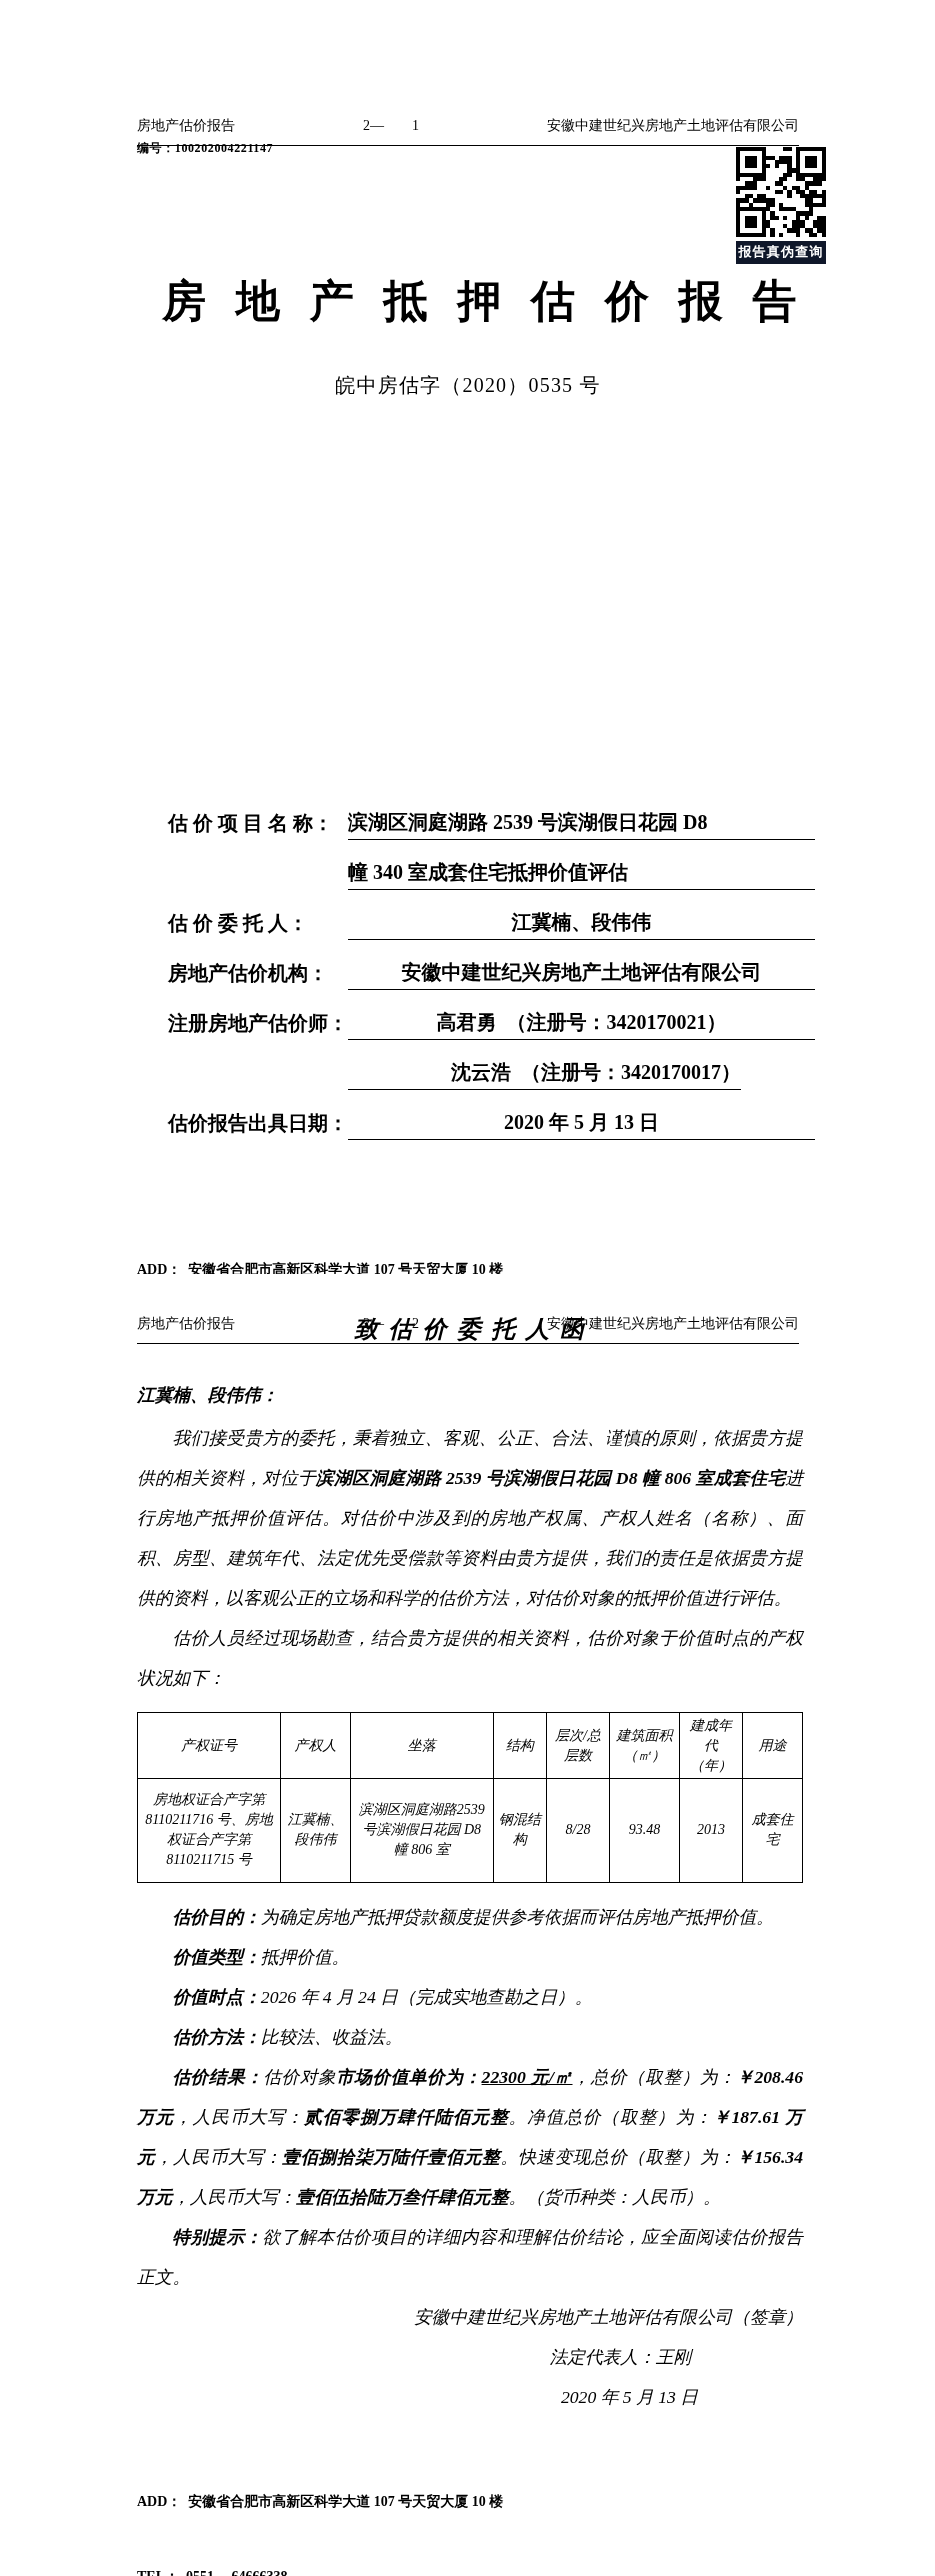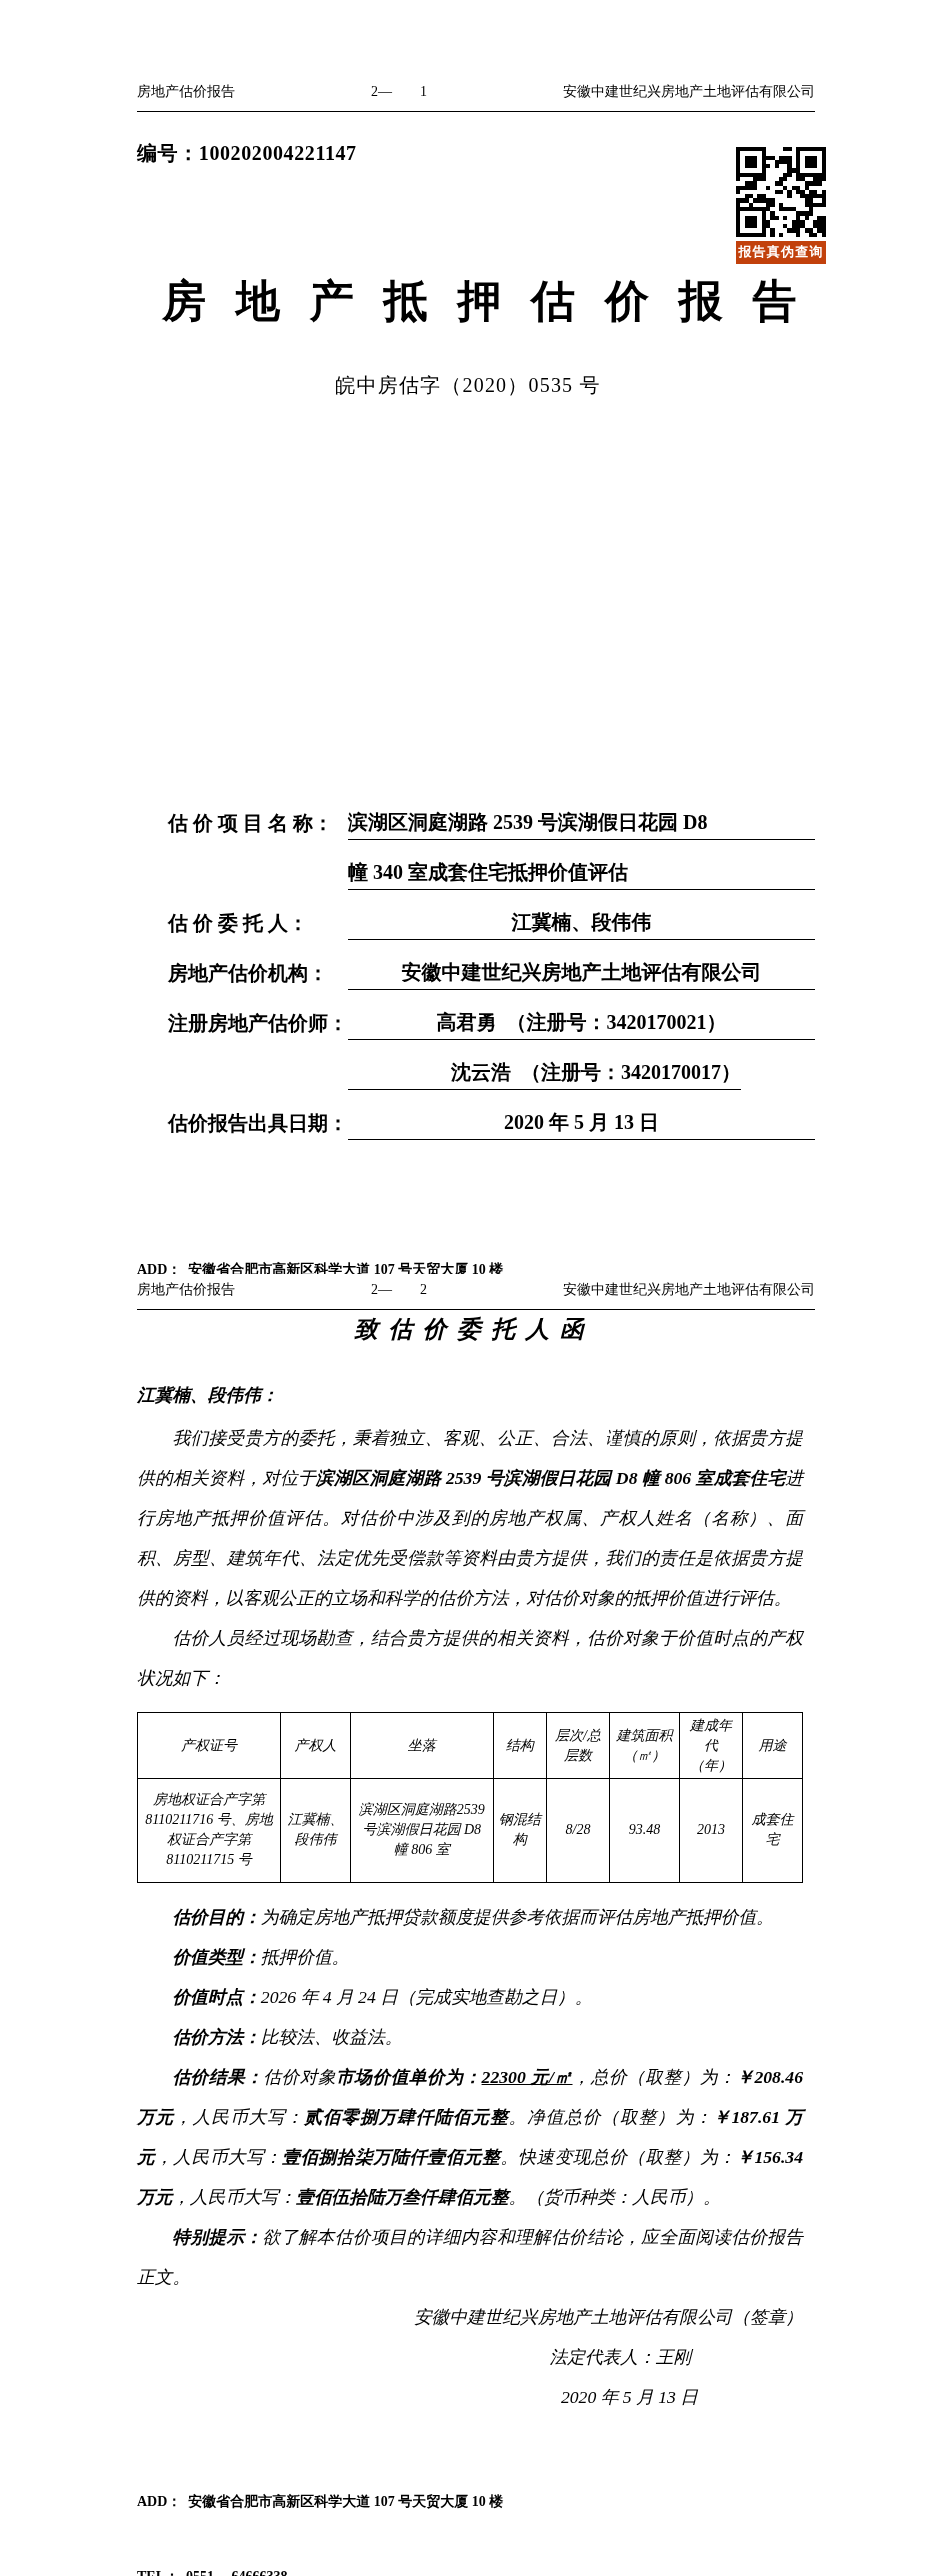--- a/index.html
+++ b/index.html
@@ -4,32 +4,32 @@
 <style>
   html,body{margin:0;padding:0;}
   body{width:936px;background:#ffffff;color:#000;font-family:"Liberation Serif","DejaVu Serif",serif;}
   p,h1,h2{margin:0;}
   .doc{width:936px;background:#fff;}
   .page{position:relative;width:936px;overflow:hidden;background:#fff;}
   .page--1{height:1274px;}
   .page--2{height:1302px;}
 
   
-  .pg-header{position:absolute;left:137px;right:121px;display:flex;justify-content:space-between;align-items:flex-end;
-             font-size:14px;line-height:16.5px;padding-bottom:10.6px;border-bottom:1.2px solid #000;}
+  .pg-header{position:absolute;left:137px;right:137px;display:flex;justify-content:space-between;align-items:flex-end;
+             font-size:14px;line-height:16.5px;padding-bottom:10.6px;border-bottom:1.2px solid #000;margin-top:34px;}
   .page--1 .pg-header{top:84px;}
   .page--2 .pg-header{top:8.3px;}
   .pg-header .center{white-space:pre;}
   .pg-footer{position:absolute;left:137px;right:121px;font-size:14px;font-weight:bold;line-height:25px;
              padding-bottom:4.7px;border-bottom:1.2px solid #000;white-space:pre-wrap;}
   .page--1 .pg-footer{top:1207px;}
   .page--2 .pg-footer{top:1165px;}
 
   
-  .report-no{position:absolute;top:140px;left:137px;font-size:20px;font-weight:bold;letter-spacing:0.6px;}
+  .report-no{position:absolute;top:140px;left:137px;font-size:12px;font-weight:bold;letter-spacing:0.6px;}
   .qr-block{position:absolute;top:147px;right:110px;width:90px;}
   .qr{display:grid;grid-template-columns:repeat(21,1fr);grid-template-rows:repeat(21,1fr);width:90px;height:90px;background:#fff;}
   .qr .m{background:#000;}
   .qr-caption{margin-top:3.5px;height:23.6px;display:flex;align-items:center;justify-content:center;
               background:#d7000f;color:#fff;font-size:13px;font-weight:bold;letter-spacing:1.2px;}
   .main-title{position:absolute;top:272px;left:16px;width:100%;text-align:center;font-size:44px;font-weight:bold;letter-spacing:9.4px;}
   .doc-no{position:absolute;top:372px;left:0;width:100%;text-align:center;font-size:20px;letter-spacing:1.2px;}
   .form{position:absolute;top:790px;left:137px;right:121px;}
   .form-row{display:flex;height:50px;align-items:flex-end;font-size:20px;font-weight:bold;margin-left:31px;}
   .form-label{flex:0 0 180px;white-space:pre;padding-bottom:3.5px;}
@@ -507,21 +507,21 @@
           <div></div>
           <div></div>
           <div class="m"></div>
           <div></div>
           <div></div>
           <div class="m"></div>
           <div class="m"></div>
           <div></div>
           <div class="m"></div>
         </div>
-      <div class="qr-caption" style="background: #c2410c; color: rgb(255, 255, 255);">报告真伪查询</div>
+      <div class="qr-caption" style="background: #0f172a; color: rgb(255, 255, 255);">报告真伪查询</div>
     </div>
 
     <h1 class="main-title">房 地 产 抵 押 估 价 报 告</h1>
     <div class="doc-no">皖中房估字（2020）0535 号</div>
 
     <div class="form">
       <div class="form-row">
         <span class="form-label">估 价 项 目 名 称：</span>
         <span class="form-value">滨湖区洞庭湖路 2539 号滨湖假日花园 D8</span>
       </div>

